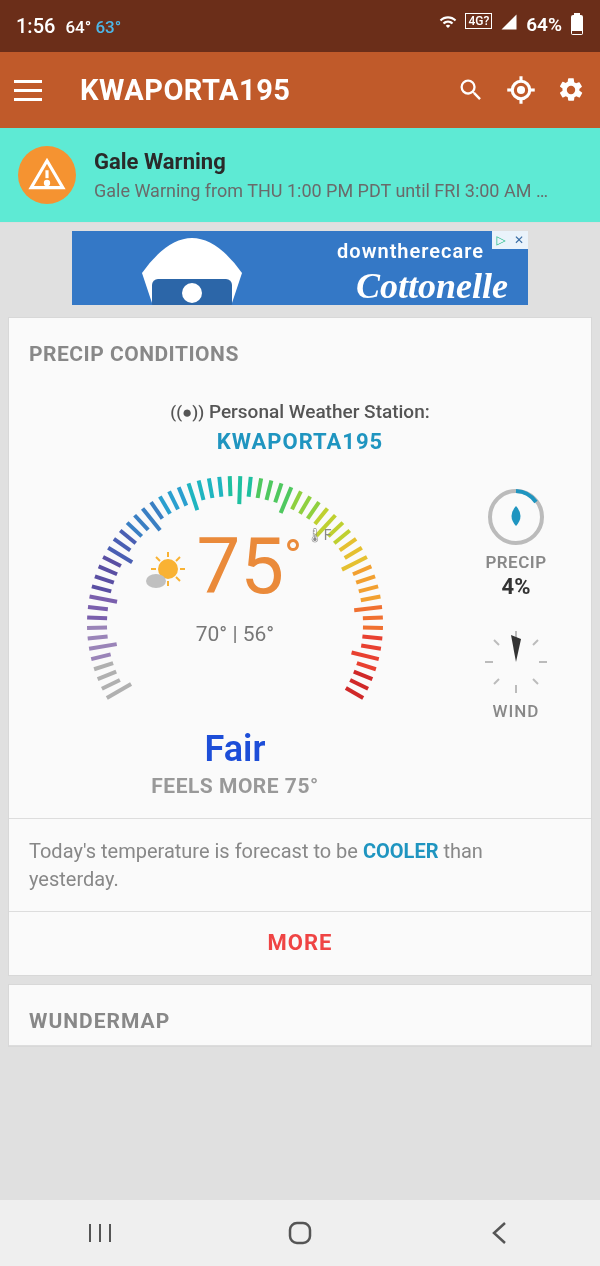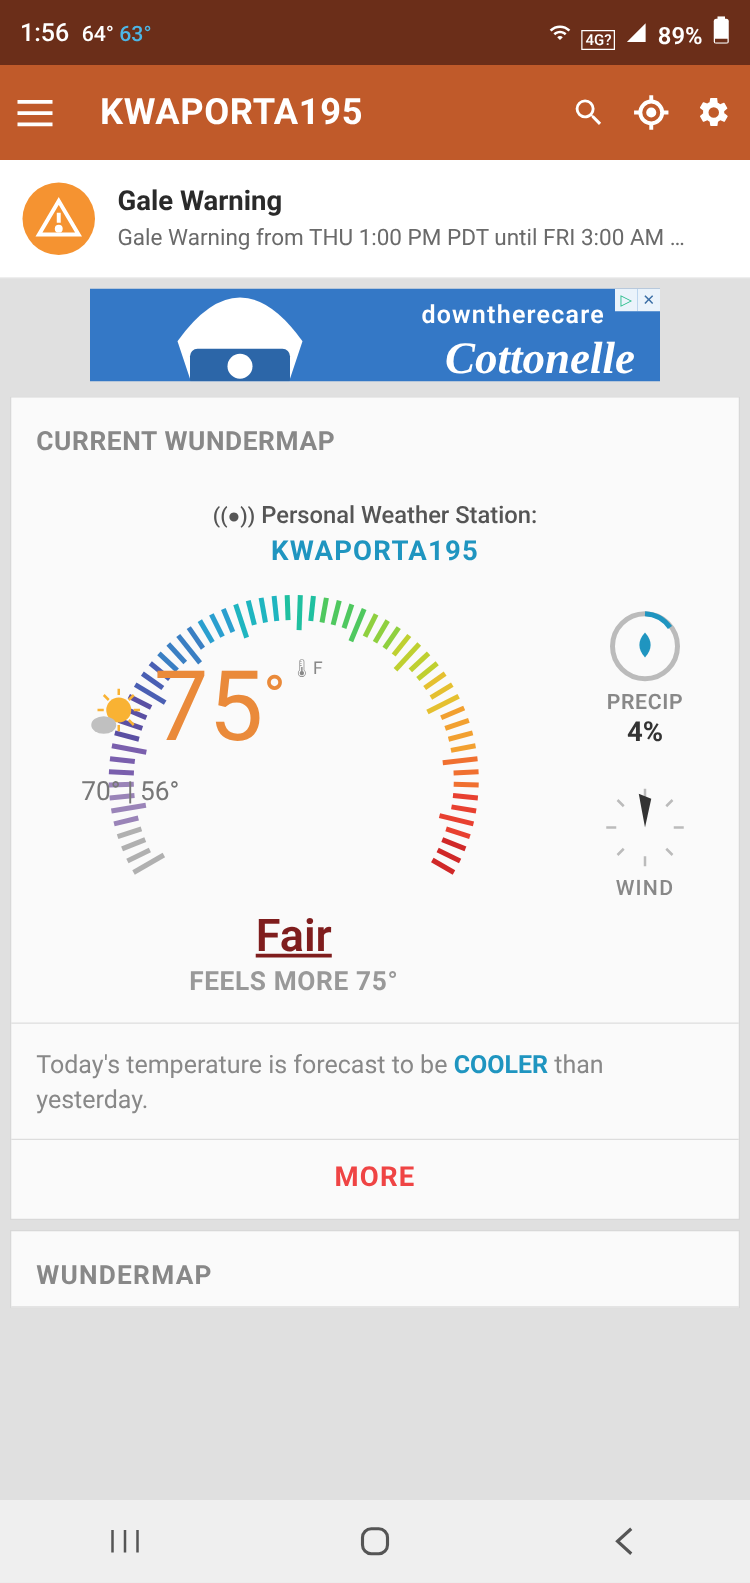--- a/index.html
+++ b/index.html
@@ -2,32 +2,32 @@
 <html><head>
 <meta charset="utf-8">
 <style>
   * { box-sizing: border-box; margin: 0; padding: 0; }
   body { width: 600px; height: 1266px; font-family: -apple-system, Roboto, Arial, sans-serif; background: #e0e0e0; overflow: hidden; position: relative; }
   
   .status-bar { background: #6b2e19; height: 52px; display: flex; align-items: center; justify-content: space-between; padding: 0 16px; color: #fff; font-size: 20px; font-weight: 500; }
   .status-left { display: flex; align-items: baseline; gap: 10px; }
   .status-temps { font-size: 17px; }
   .status-temps .t2 { color: #4db6e6; }
-  .status-right { display: flex; align-items: flex-end; gap: 8px; font-size: 19px; }
+  .status-right { display: flex; align-items: flex-start; gap: 8px; font-size: 19px; }
   .status-right .batt-pct { font-weight: 600; }
   .sig-icon { display:inline-block; }
   
   .app-bar { background: #c05a2a; height: 76px; display: flex; align-items: center; padding: 0 14px; color: #fff; }
   .app-bar .menu { width: 40px; display:flex; flex-direction:column; gap:6px; cursor:pointer;}
   .app-bar .menu span{ height:3px; background:#fff; width:28px;}
   .app-bar .title { font-size: 29px; font-weight: 700; margin-left: 26px; flex:1; letter-spacing:0.5px; }
   .app-bar .icons { display:flex; gap: 20px; align-items:center;}
   .app-bar .icon { width:30px; height:30px; display:flex; align-items:center; justify-content:center; }
   
-  .alert-row { background: #ffffff; display:flex; align-items:center; padding: 18px 18px 18px 18px; gap:18px; border-bottom:1px solid #ddd;}
+  .alert-row { background: #5eead4; display:flex; align-items:center; padding: 18px 18px 18px 18px; gap:18px; border-bottom:1px solid #ddd;}
   .alert-icon { width:58px; height:58px; border-radius:50%; background:#f59331; display:flex; align-items:center; justify-content:center; flex-shrink:0;}
   .alert-text .at-title{ font-size:22px; font-weight:700; color:#2a2a2a; margin-bottom:6px;}
   .alert-text .at-sub{ font-size:18px; color:#6a6a6a; white-space:nowrap; overflow:hidden; text-overflow:ellipsis; max-width:460px;}
   
   .ad { margin: 8px auto 0; width:456px; height:74px; background:#3478c6; position:relative; display:flex; align-items:center; justify-content:flex-end; padding-right:24px; color:#fff; overflow:hidden;}
   .ad .tissue{ position:absolute; left:60px; top:-8px; width:120px; height:82px;}
   .ad .tline1{ position:absolute; top:8px; right:44px; font-size:20px; font-weight:600; letter-spacing:1px;}
   .ad .tline2{ position:absolute; bottom:-2px; right:20px; font-size:36px; font-style:italic; font-weight:700; font-family:Georgia,serif;}
   .ad .adchoices{ position:absolute; top:0; right:0; display:flex;}
   .ad .adchoices span{ width:18px; height:18px; background:#eaf3fb; color:#2b8; font-size:12px; display:flex; align-items:center; justify-content:center;}
@@ -35,27 +35,27 @@
   
   .card { background:#fafafa; border:1px solid #d8d8d8; margin:12px 8px 8px; padding:0;}
   .card-header { font-size:21px; font-weight:700; color:#888; letter-spacing:0.5px; padding:24px 20px 14px;}
   
   .pws-line{ text-align:center; font-size:19px; color:#555; font-weight:500; margin-top:20px;}
   .pws-name{ text-align:center; font-size:22px; font-weight:700; color:#1f95c0; margin-top:6px; letter-spacing:1px;}
   
   .main-row{ display:flex; padding:10px 10px 0 10px; align-items:flex-start;}
   .gauge-col{ flex:1; position:relative; display:flex; flex-direction:column; align-items:center;}
   .gauge-wrap{ width:340px; height:260px; position:relative;}
-  .gauge-center{ position:absolute; top:60px; left:0; right:0; }
+  .gauge-center{ position:absolute; top:60px; left:0; right:0; text-align:center;}
   .sun-icon{ font-size:40px; display:inline-block;}
   .big-temp{ font-size:78px; font-weight:400; color:#ea8a3a; line-height:1; margin-top:4px; display:inline-flex; align-items:flex-start;}
   .big-temp .deg{ font-size:48px; margin-top:6px;}
   .temp-unit{ font-size:14px; color:#888; vertical-align:bottom; margin-left:4px;}
   .hilo{ font-size:21px; color:#777; margin-top:16px;}
-  .fair{ font-size:36px; font-weight:600; color:#7f1d1d; margin-top:4px;text-decoration:underline;}
+  .fair{ font-size:36px; font-weight:600; color:#1d4ed8; margin-top:4px;}
   .feels{ font-size:21px; font-weight:700; color:#999; margin-top:4px; letter-spacing:0.5px;}
   
   .side-col{ width:130px; text-align:center; padding-top:22px;}
   .precip-gauge{ width:62px; height:62px; margin:0 auto; position:relative;}
   .precip-label{ font-size:17px; color:#888; font-weight:600; letter-spacing:0.5px; margin-top:4px;}
   .precip-val{ font-size:22px; font-weight:700; color:#333; margin-top:2px;}
   .wind-dial{ width:70px; height:70px; margin:28px auto 0; position:relative;}
   .wind-label{ font-size:17px; color:#888; font-weight:500; letter-spacing:1px; margin-top:4px;}
   .wind-val{ font-size:21px; color:#333; margin-top:0px;}
   .wind-val .gust{ font-weight:600;}
@@ -88,21 +88,21 @@
       <svg width="18" height="18" viewBox="0 0 24 24" fill="#fff">
           <path d="M1 9l2 2c4.97-4.97 13.03-4.97 18 0l2-2C16.93 2.93 7.07 2.93 1 9zm8 8l3 3 3-3c-1.66-1.66-4.34-1.66-6 0zm-4-4l2 2c2.76-2.76 7.24-2.76 10 0l2-2c-3.87-3.87-10.13-3.87-14 0z"></path>
         </svg>
     </span>
     <span style="font-size:12px; border:1px solid #fff; padding:0 2px;">4G?</span>
     <span class="sig-icon">
       <svg width="18" height="18" viewBox="0 0 24 24" fill="#fff">
           <path d="M2 22h20V2L2 22z"></path>
         </svg>
     </span>
-    <span class="batt-pct">89%</span>
+    <span class="batt-pct">64%</span>
     <span>
       <svg width="14" height="22" viewBox="0 0 14 22">
           <rect x="1" y="2" width="12" height="20" rx="2" fill="#fff"></rect>
           <rect x="4" y="0" width="6" height="3" fill="#fff"></rect>
           <rect x="2" y="18" width="10" height="3" fill="#6b2e19"></rect>
         </svg>
     </span>
   </div>
 </div>
 
@@ -161,21 +161,21 @@
   </div>
   <div class="tline1">downtherecare</div>
   <div class="tline2">Cottonelle</div>
   <div class="adchoices">
       <span>▷</span>
       <span>✕</span>
     </div>
 </div>
 
 <div class="card">
-  <div class="card-header">CURRENT WUNDERMAP</div>
+  <div class="card-header">PRECIP CONDITIONS</div>
   <div class="pws-line">
     <span style="font-size:17px;">((●))</span> <span>Personal Weather Station:</span>
   </div>
   <div class="pws-name">KWAPORTA195</div>
 
   <div class="main-row">
     <div class="gauge-col">
       <div class="gauge-wrap">
         <svg width="340" height="260" viewBox="0 0 340 260" id="rainbow-gauge">
             <line x1="41.828240239903096" y1="234" x2="66.07695154586737" y2="220" stroke="#b0b0b0" stroke-width="4"></line>

